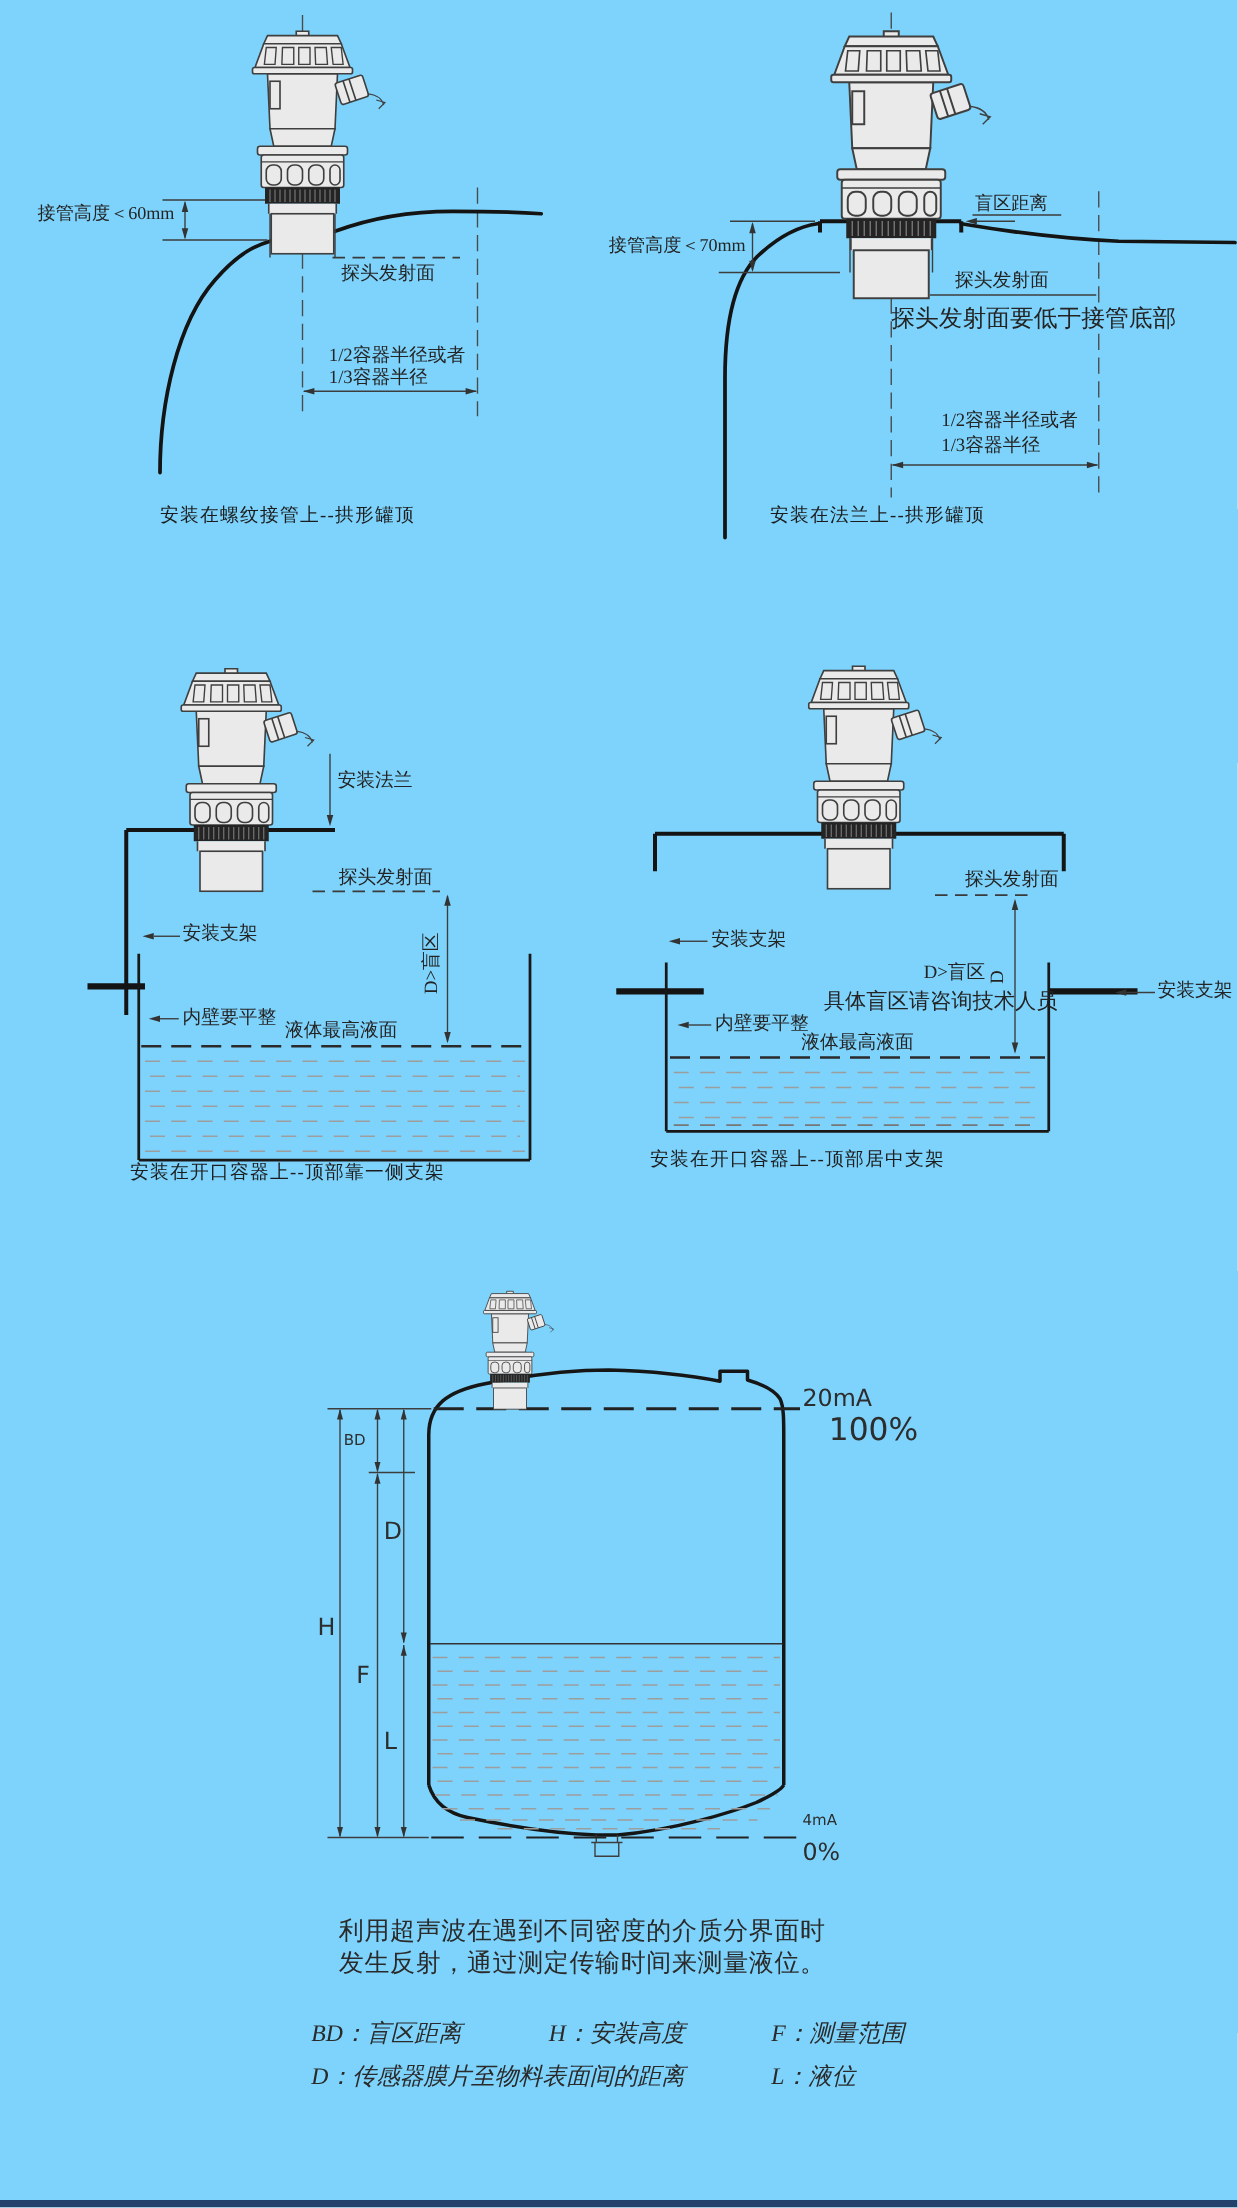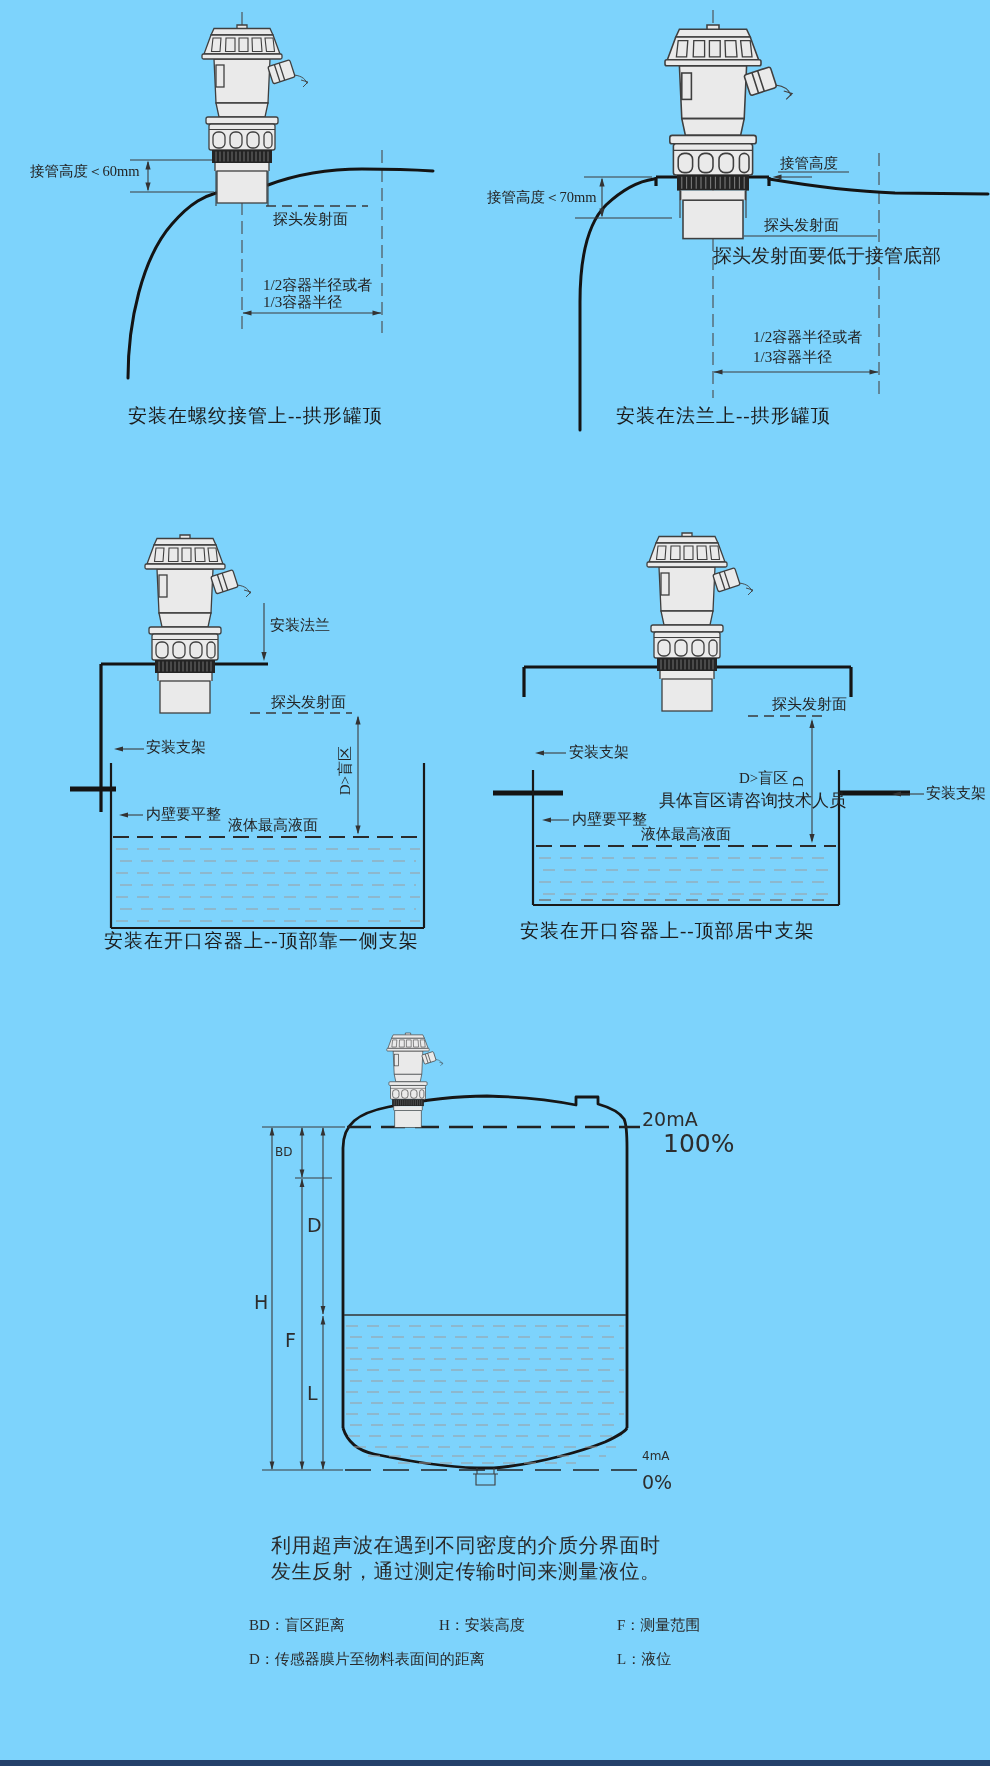--- a/index.html
+++ b/index.html
@@ -1,25 +1,25 @@
 <!DOCTYPE html>
 <html><head>
 <meta charset="utf-8">
 <style>
   html,body{margin:0;padding:0;background:#eaeaea;}
   #page{position:relative;width:990px;height:1766px;background:#7dd3fc;overflow:hidden;
         font-family:"Liberation Serif","DejaVu Serif",serif;}
   svg.art{position:absolute;left:0;top:0;}
   .layer{position:absolute;left:0;top:0;width:100%;height:100%;}
   .lbl{position:absolute;white-space:nowrap;color:#242424;line-height:1.15;}
-  .cap{font-size:19px;letter-spacing:1px;color:#1c1c1c;}
+  .cap{font-size:15px;letter-spacing:1px;color:#1c1c1c;}
   .dim{font-family:"DejaVu Sans","Liberation Sans",sans-serif;color:#2d2d2d;}
   .rot{transform:rotate(-90deg);transform-origin:center;}
   .desc{font-size:20px;letter-spacing:0.5px;color:#2a2a2a;}
-  .leg{font-size:15px;color:#2a2a2a;}
+  .leg{font-size:19px;color:#2a2a2a;font-style:italic;}
   #footbar{position:absolute;left:0;bottom:0;width:100%;height:6px;background:#24416b;}
   
   .cl{stroke:#4a4a4a;stroke-width:1.1;stroke-dasharray:13 6;fill:none}
   .roof{stroke:#141414;stroke-width:3;fill:none;stroke-linecap:round}
   .wall{stroke:#181818;stroke-width:2.2;fill:none}
   .plate{stroke:#141414;stroke-width:3.2;fill:none}
   .bar{stroke:#141414;stroke-width:5;fill:none}
   .thin{stroke:#3d3d3d;stroke-width:1.1;fill:none}
   .dash{stroke:#3a3a3a;stroke-width:1.4;stroke-dasharray:10 6;fill:none}
   .surf{stroke:#2a2a2a;stroke-width:2;stroke-dasharray:16 8;fill:none}
@@ -170,21 +170,21 @@
 
   <div class="layer">
     <div class="lbl" style="left:30px;top:163px;font-size:14.5px">接管高度＜60mm</div>
     <div class="lbl" style="left:273px;top:211px;font-size:15px">探头发射面</div>
     <div class="lbl" style="left:263px;top:277px;font-size:15px">1/2容器半径或者</div>
     <div class="lbl" style="left:263px;top:294px;font-size:15px">1/3容器半径</div>
     <div class="lbl cap" style="left:128px;top:405px">安装在螺纹接管上--拱形罐顶</div>
   </div>
 
   <div class="layer">
-    <div class="lbl" style="left:780px;top:155px;font-size:14.5px">接管高度</div>
+    <div class="lbl" style="left:780px;top:155px;font-size:14.5px">盲区距离</div>
     <div class="lbl" style="left:487px;top:189px;font-size:14.5px">接管高度＜70mm</div>
     <div class="lbl" style="left:764px;top:217px;font-size:15px">探头发射面</div>
     <div class="lbl" style="left:713px;top:245px;font-size:19px">探头发射面要低于接管底部</div>
     <div class="lbl" style="left:753px;top:329px;font-size:15px">1/2容器半径或者</div>
     <div class="lbl" style="left:753px;top:349px;font-size:15px">1/3容器半径</div>
     <div class="lbl cap" style="left:616px;top:405px">安装在法兰上--拱形罐顶</div>
   </div>
 
   <div class="layer">
     <div class="lbl" style="left:270px;top:617px;font-size:15px">安装法兰</div>

